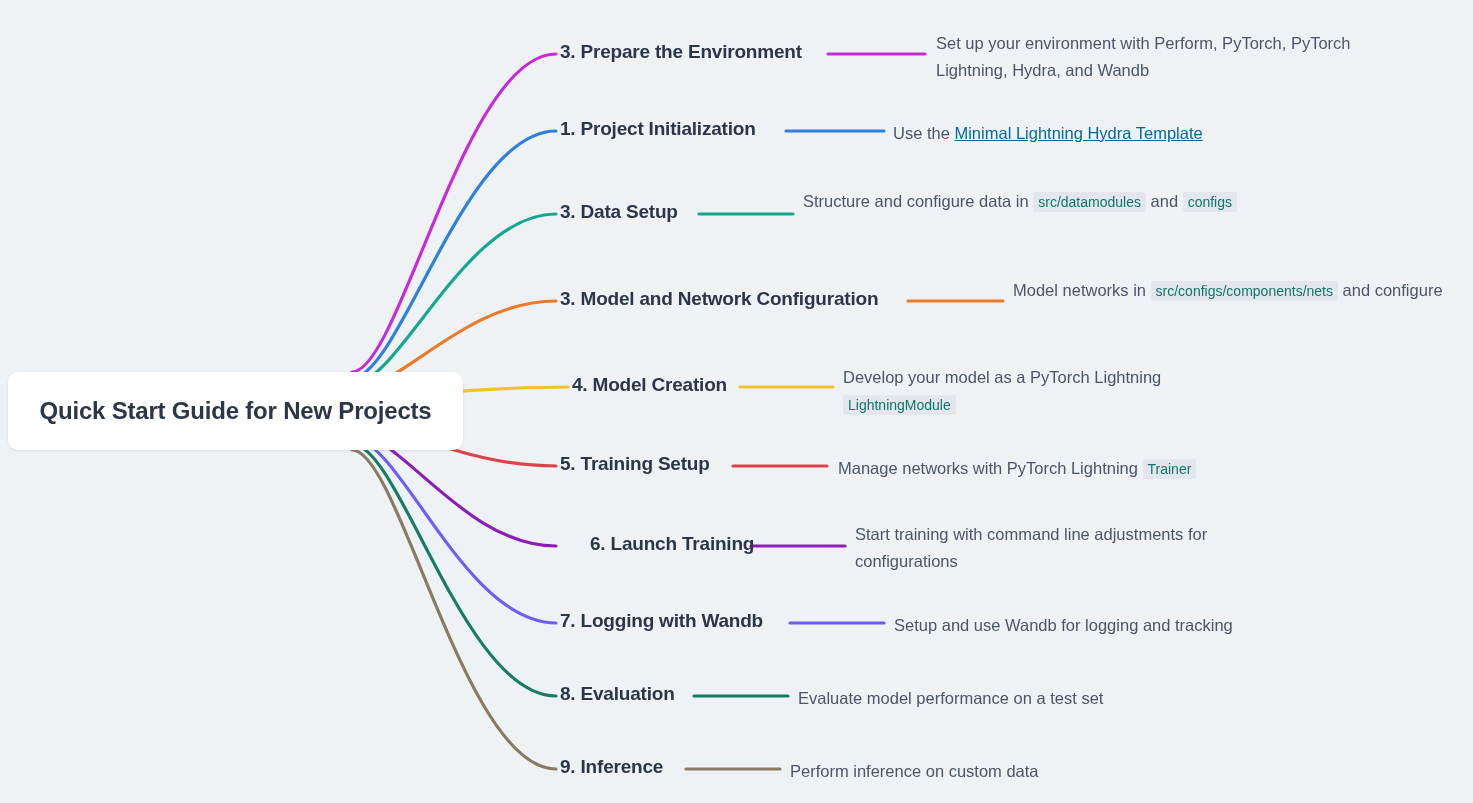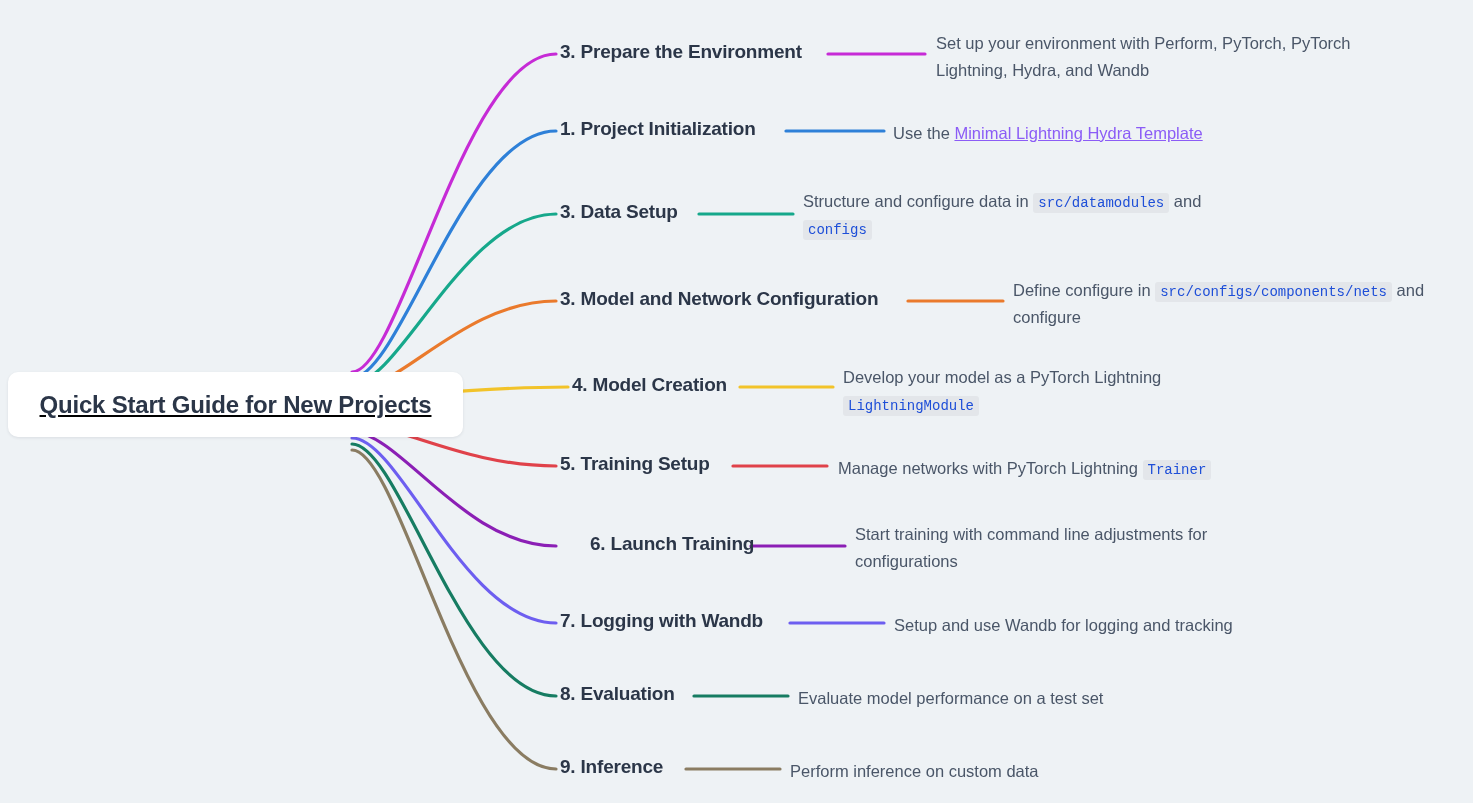--- a/index.html
+++ b/index.html
@@ -23,29 +23,28 @@
     left: 0;
     top: 0;
     width: 1473px;
     height: 803px;
   }
   .root-node {
     position: absolute;
     left: 8px;
     top: 372px;
     width: 455px;
-    height: 65px;
+    height: 78px;
     background: #ffffff;
     border-radius: 10px;
     box-shadow: 0 1px 3px rgba(40,50,70,0.10);
     display: flex;
     align-items: center;
     justify-content: center;
     z-index: 5;
-    text-decoration: underline;
   }
   .root-label {
     font-size: 24px;
     font-weight: bold;
     color: #2b3648;
     letter-spacing: -0.2px;
     white-space: nowrap;
   }
   .branch {
     position: absolute;
@@ -61,28 +60,28 @@
     letter-spacing: -0.2px;
   }
   .leaf {
     position: absolute;
     z-index: 4;
     font-size: 16.5px;
     color: #4a5668;
     line-height: 1.62;
   }
   .leaf a {
-    color: #8b5cf6;
+    color: #0369a1;
     text-decoration: underline;
   }
   code {
-    font-family: Liberation Mono, monospace;
+    font-family: Liberation Sans, sans-serif;
     font-size: 14px;
     background: #e3e6ea;
-    color: #1d4ed8;
+    color: #0f766e;
     padding: 2px 5px;
     border-radius: 3px;
     white-space: nowrap;
   }
 </style>
 </head>
 <body>
 
 <div id="mindmap">
 
@@ -122,21 +121,21 @@
         <span class="branch-title">1. Project Initialization</span>
       </div>
       <div class="leaf" style="left: 893px; top: 120px; width: 470px;"><span>Use the </span><a href="#">Minimal Lightning Hydra Template</a></div>
       <div class="branch" style="left: 560px; top: 201px;">
         <span class="branch-title">3. Data Setup</span>
       </div>
       <div class="leaf" style="left: 803px; top: 188px; width: 450px;"><span>Structure and configure data in </span><code>src/datamodules</code><span> and </span><code>configs</code></div>
       <div class="branch" style="left: 560px; top: 288px;">
         <span class="branch-title">3. Model and Network Configuration</span>
       </div>
-      <div class="leaf" style="left: 1013px; top: 277px; width: 450px;"><span>Define configure in </span><code>src/configs/components/nets</code><span> and configure</span></div>
+      <div class="leaf" style="left: 1013px; top: 277px; width: 450px;"><span>Model networks in </span><code>src/configs/components/nets</code><span> and configure</span></div>
       <div class="branch" style="left: 572px; top: 374px;">
         <span class="branch-title">4. Model Creation</span>
       </div>
       <div class="leaf" style="left: 843px; top: 364px; width: 420px;"><span>Develop your model as a PyTorch Lightning </span><code>LightningModule</code></div>
       <div class="branch" style="left: 560px; top: 453px;">
         <span class="branch-title">5. Training Setup</span>
       </div>
       <div class="leaf" style="left: 838px; top: 455px; width: 430px;"><span>Manage networks with PyTorch Lightning </span><code>Trainer</code></div>
       <div class="branch" style="left: 560px; top: 533px; margin-left: 30px;">
         <span class="branch-title">6. Launch Training</span>

